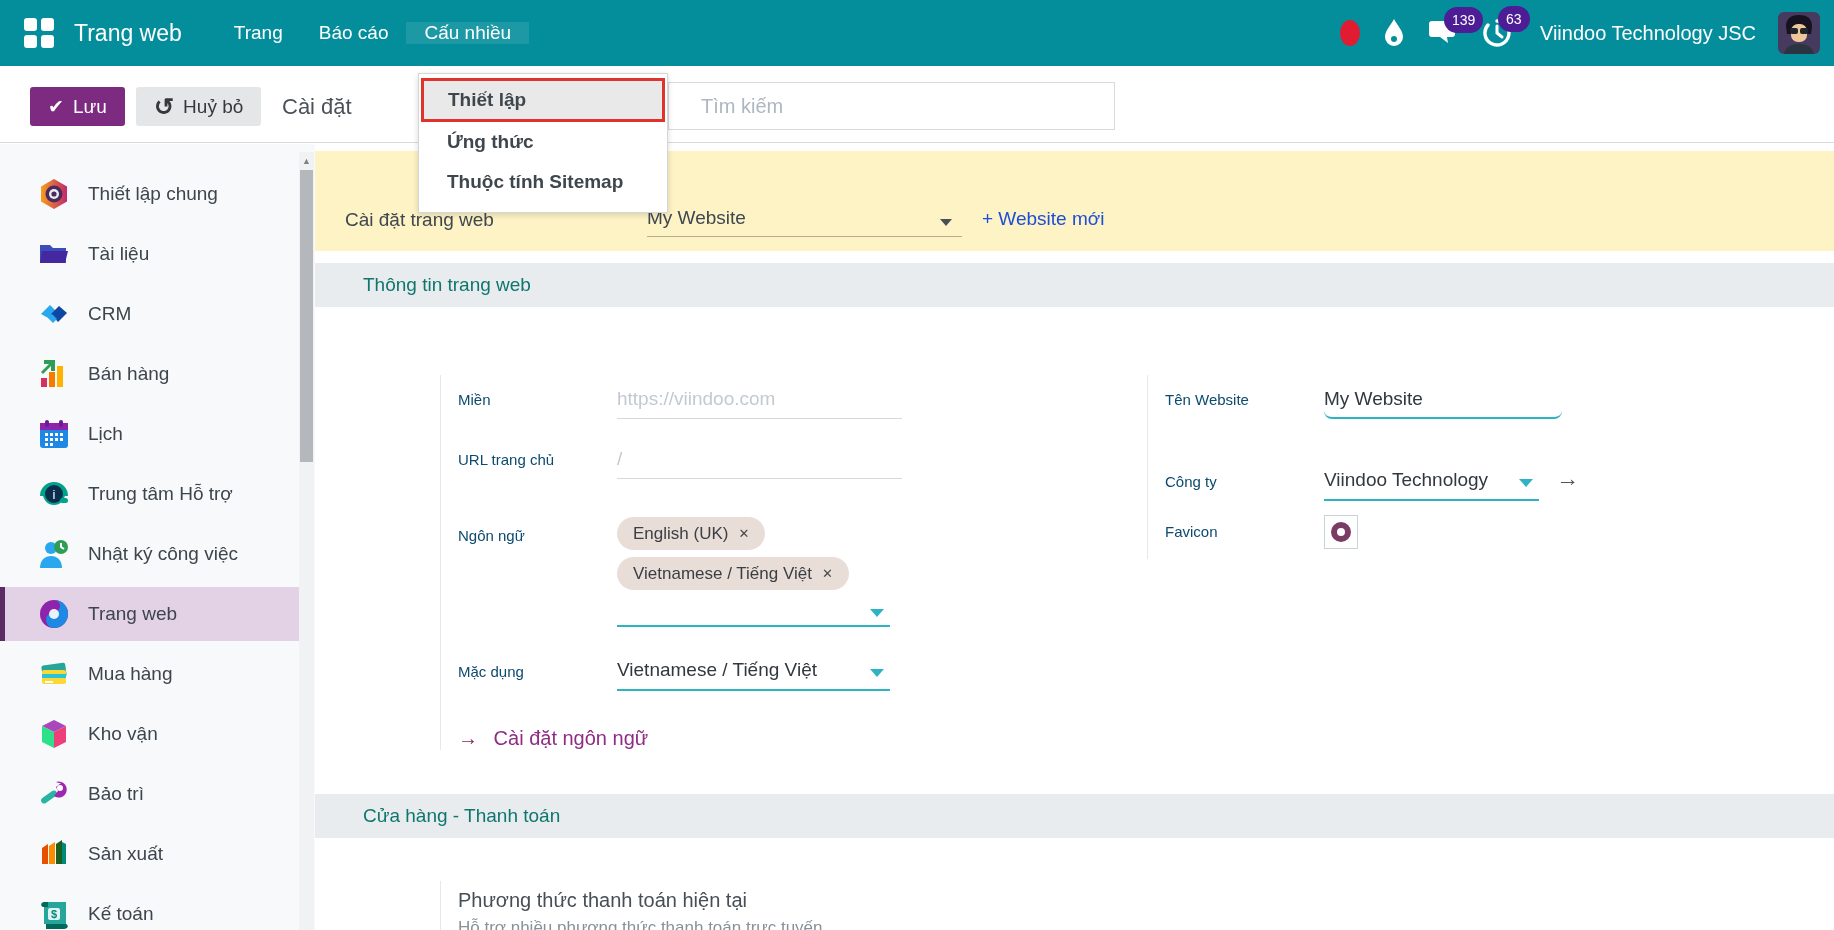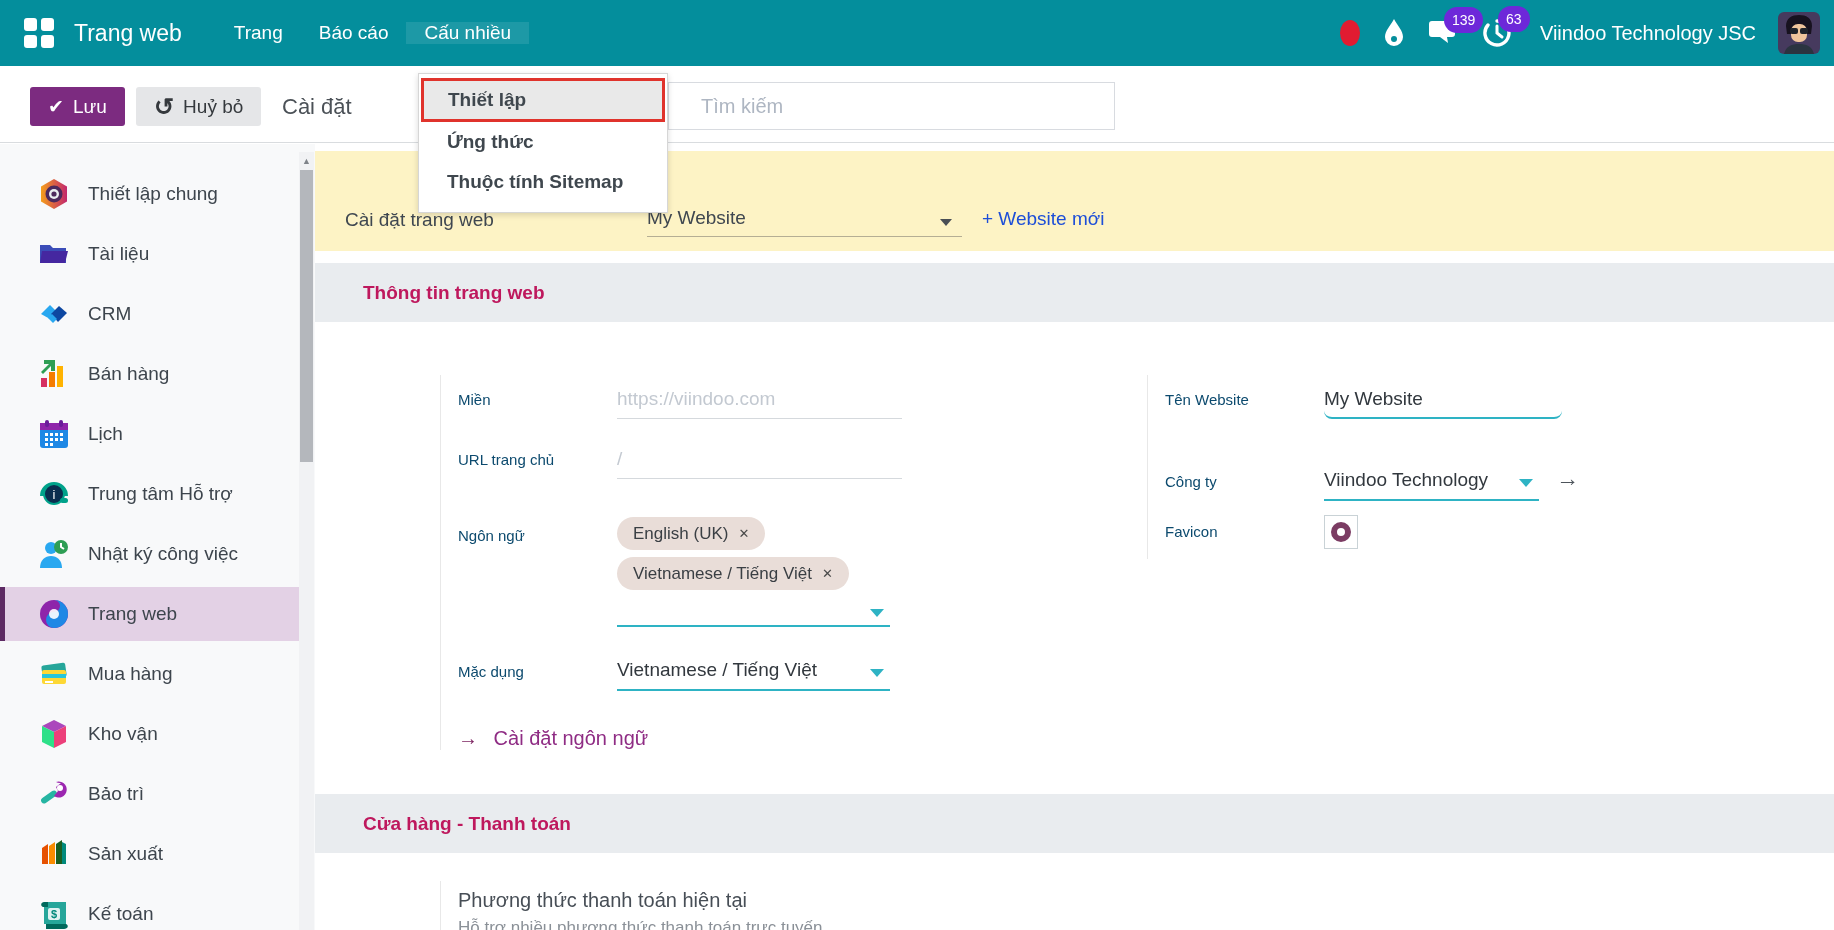--- a/index.html
+++ b/index.html
@@ -12,21 +12,21 @@
   .nav-left { display:flex; align-items:center; }
   .apps-icon { width:30px; height:30px; margin:0 20px 0 24px; display:grid;
                grid-template-columns:13px 13px; grid-template-rows:13px 13px; gap:4px; }
   .apps-icon span { background:#fff; border-radius:3px; }
   .app-title { font-size:23px; font-weight:500; margin-right:34px; }
   .nav-item { display:flex; align-items:center; padding:0 18px; font-size:19px; cursor:pointer; }
   .nav-item.active { background:rgba(255,255,255,0.10); }
   .nav-right { margin-left:auto; display:flex; align-items:center; gap:22px; padding-right:10px; }
   .rec-dot { width:20px; height:26px; border-radius:50%; background:#e11b31; }
   .icon-wrap { position:relative; display:flex; align-items:center; cursor:pointer; }
-  .badge { position:absolute; top:-12px; left:16px; background:#6d28d9; color:#fff;
+  .badge { position:absolute; top:-12px; left:16px; background:#4c1d95; color:#fff;
            font-size:14px; line-height:26px; padding:0 8px; border-radius:13px; }
   .company-name { font-size:20px; margin-left:6px; }
   .avatar { width:42px; height:42px; border-radius:6px; overflow:hidden; margin-right:4px; cursor:pointer; }
 
   
   .controlbar { position:absolute; left:0; top:66px; width:1834px; height:77px;
                 background:#fff; border-bottom:1px solid #d9dcdf; z-index:20; }
   .btn { position:absolute; top:21px; height:39px; border:none; border-radius:3px;
          font-size:19px; font-family:inherit; display:flex; align-items:center; gap:9px;
          padding:0 18px; cursor:pointer; }
@@ -66,23 +66,23 @@
   .banner { position:absolute; left:0; top:7px; width:1519px; height:100px; background:#fdf3c5; }
   .banner-label { position:absolute; left:30px; top:58px; font-size:19px; color:#3f4750; }
   .banner-select { position:absolute; left:332px; top:50px; width:315px; height:36px;
                    border-bottom:1px solid #b5ae94; font-size:19px; color:#3f4750; cursor:pointer; }
   .banner-select .val { position:absolute; left:0; top:6px; }
   .caret-dark { position:absolute; right:10px; top:18px; width:0; height:0;
                 border-left:6px solid transparent; border-right:6px solid transparent;
                 border-top:7px solid #4a4f55; }
   .banner-new { position:absolute; left:667px; top:57px; font-size:19px; color:#1d4ed8; cursor:pointer; }
 
-  .band { position:absolute; left:0; width:1519px; height:59px; background:#e9ecef;
+  .band { position:absolute; left:0; width:1519px; height:44px; background:#e9ecef;
           display:flex; align-items:center; padding-left:48px; font-size:19px;
-          font-weight:700; color:#be185d; }
+          font-weight:400; color:#0f766e; }
   .band1 { top:119px; }
   .band2 { top:650px; }
 
   .colgroup { position:absolute; border-left:1px solid #e8e8e8; padding:6px 0 0 17px; }
   .col-left  { left:125px; top:231px; width:490px; }
   .col-right { left:832px; top:231px; width:560px; }
   .frow { display:flex; }
   .flabel { width:159px; flex:0 0 159px; font-size:15px; color:#0c4a6e; line-height:33px; padding-top:2px; }
   .fwidget { flex:1; position:relative; }
 

